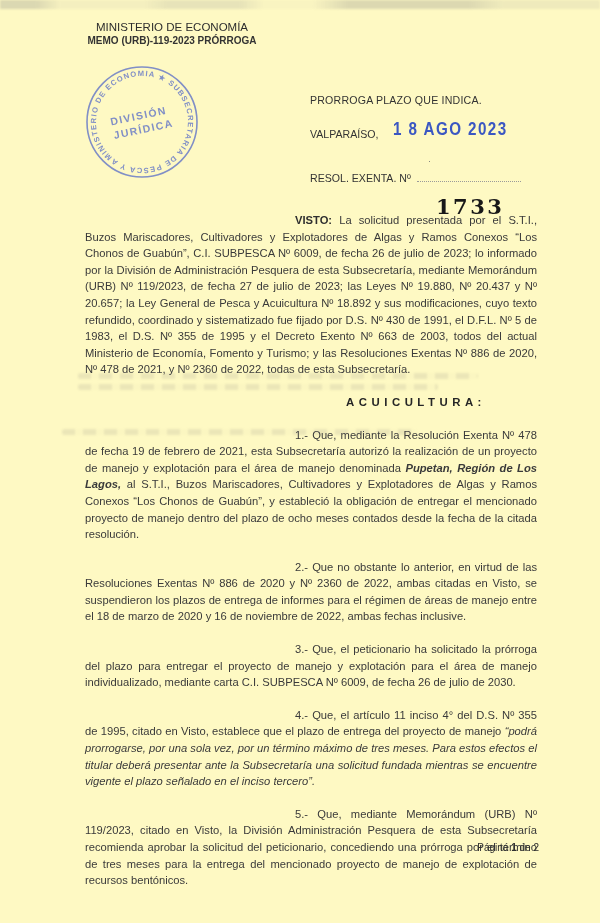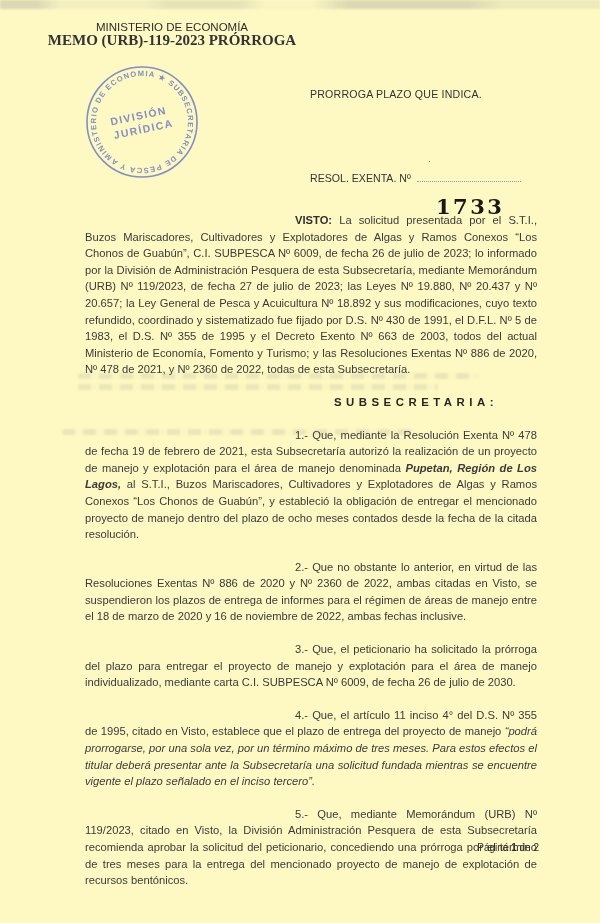--- a/index.html
+++ b/index.html
@@ -13,28 +13,28 @@
     background:linear-gradient(90deg,
       rgba(140,140,140,.30) 0 6%, rgba(160,160,160,.10) 10% 24%,
       rgba(150,150,150,.22) 28% 40%, rgba(170,170,170,.06) 44% 52%,
       rgba(135,135,135,.28) 58% 78%, rgba(150,150,150,.14) 84% 100%);
     filter:blur(1px);
   }
   
   .letterhead{position:absolute;left:36px;top:20px;width:272px;text-align:center;color:#2d2d2d;}
   .lh-line1,.lh-line2{font-size:11.5px;line-height:14px;}
   .lh-line3{font-size:10.4px;font-weight:bold;text-decoration:underline;line-height:14px;letter-spacing:.2px;color:#222;}
-  .lh-line4{font-size:15px;font-weight:bold;line-height:13px;color:#333;font-family:Liberation Serif, serif;}
+  .lh-line4{font-size:10px;font-weight:bold;line-height:13px;color:#333;}
   
   .stamp{position:absolute;left:82px;top:62px;width:120px;height:120px;opacity:.88;}
   .stamp svg{width:100%;height:100%;}
   .stamp-ring-text{font-family:"Liberation Sans",sans-serif;font-size:7.6px;font-weight:bold;letter-spacing:1.1px;}
   .stamp-center-text{font-family:"Liberation Sans",sans-serif;font-size:10.5px;font-weight:bold;letter-spacing:1.4px;}
   
-  .subject{position:absolute;left:310px;top:88px;font-size:10.6px;letter-spacing:.2px;color:#333;}
+  .subject{position:absolute;left:310px;top:94px;font-size:10.6px;letter-spacing:.2px;color:#333;}
   .city-line{position:absolute;left:310px;top:124px;font-size:10.6px;color:#333;white-space:nowrap;}
   .date-stamp{
     display:inline-block;margin-left:14px;font-size:16px;font-weight:bold;
     letter-spacing:1.5px;color:var(--date-blue,#3b57c2);
     transform:scale(.95,1.12) translateY(-2px);transform-origin:left bottom;
   }
   .resol-line{position:absolute;left:310px;top:170px;font-size:10.6px;color:#333;white-space:nowrap;}
   .dotted-line{display:inline-block;width:104px;height:11px;margin-left:6px;border-bottom:1px dotted #9a9a9a;}
   .resol-number{
     position:absolute;left:126px;top:-11px;
@@ -84,31 +84,34 @@
       </text>
       <text class="stamp-center-text" text-anchor="middle" transform="rotate(-12 60 60)" fill="#7081c7">
         <tspan x="60" y="57">DIVISIÓN</tspan>
         <tspan x="60" y="71">JURÍDICA</tspan>
       </text>
     </svg>
   </div>
 
   <div class="subject">PRORROGA PLAZO QUE INDICA.</div>
 
+  <div class="city-line">
+    <span>VALPARAÍSO,</span><span class="date-stamp">1 8 AGO 2023</span>
+  </div>
 
   <div class="resol-line">
     <span>RESOL. EXENTA. Nº</span><span class="dotted-line"></span>
     <span class="stray-mark">·</span>
     <span class="resol-number">1733</span>
   </div>
 
   <div class="doc-body">
     <p><span class="bold">VISTO:</span><span> La solicitud presentada por el S.T.I., Buzos Mariscadores, Cultivadores y Explotadores de Algas y Ramos Conexos “Los Chonos de Guabún”, C.I. SUBPESCA Nº 6009, de fecha 26 de julio de 2023; lo informado por la División de Administración Pesquera de esta Subsecretaría, mediante Memorándum (URB) Nº 119/2023, de fecha 27 de julio de 2023; las Leyes Nº 19.880, Nº 20.437 y Nº 20.657; la Ley General de Pesca y Acuicultura Nº 18.892 y sus modificaciones, cuyo texto refundido, coordinado y sistematizado fue fijado por D.S. Nº 430 de 1991, el D.F.L. Nº 5 de 1983, el D.S. Nº 355 de 1995 y el Decreto Exento Nº 663 de 2003, todos del actual Ministerio de Economía, Fomento y Turismo; y las Resoluciones Exentas Nº 886 de 2020, Nº 478 de 2021, y Nº 2360 de 2022, todas de esta Subsecretaría.</span></p>
 
-    <p class="considerando">SUBSECRETARIA:</p>
+    <p class="considerando">ACUICULTURA:</p>
 
     <p><span>1.- Que, mediante la Resolución Exenta Nº 478 de fecha 19 de febrero de 2021, esta Subsecretaría autorizó la realización de un proyecto de manejo y explotación para el área de manejo denominada </span><span class="bold-italic">Pupetan, Región de Los Lagos,</span><span> al S.T.I., Buzos Mariscadores, Cultivadores y Explotadores de Algas y Ramos Conexos “Los Chonos de Guabún”, y estableció la obligación de entregar el mencionado proyecto de manejo dentro del plazo de ocho meses contados desde la fecha de la citada resolución.</span></p>
 
     <p>2.- Que no obstante lo anterior, en virtud de las Resoluciones Exentas Nº 886 de 2020 y Nº 2360 de 2022, ambas citadas en Visto, se suspendieron los plazos de entrega de informes para el régimen de áreas de manejo entre el 18 de marzo de 2020 y 16 de noviembre de 2022, ambas fechas inclusive.</p>
 
     <p>3.- Que, el peticionario ha solicitado la prórroga del plazo para entregar el proyecto de manejo y explotación para el área de manejo individualizado, mediante carta C.I. SUBPESCA Nº 6009, de fecha 26 de julio de 2030.</p>
 
     <p><span>4.- Que, el artículo 11 inciso 4° del D.S. Nº 355 de 1995, citado en Visto, establece que el plazo de entrega del proyecto de manejo </span><span class="italic">“podrá prorrogarse, por una sola vez, por un término máximo de tres meses. Para estos efectos el titular deberá presentar ante la Subsecretaría una solicitud fundada mientras se encuentre vigente el plazo señalado en el inciso tercero”.</span></p>
 
     <p>5.- Que, mediante Memorándum (URB) Nº 119/2023, citado en Visto, la División Administración Pesquera de esta Subsecretaría recomienda aprobar la solicitud del peticionario, concediendo una prórroga por el término de tres meses para la entrega del mencionado proyecto de manejo de explotación de recursos bentónicos.</p>

